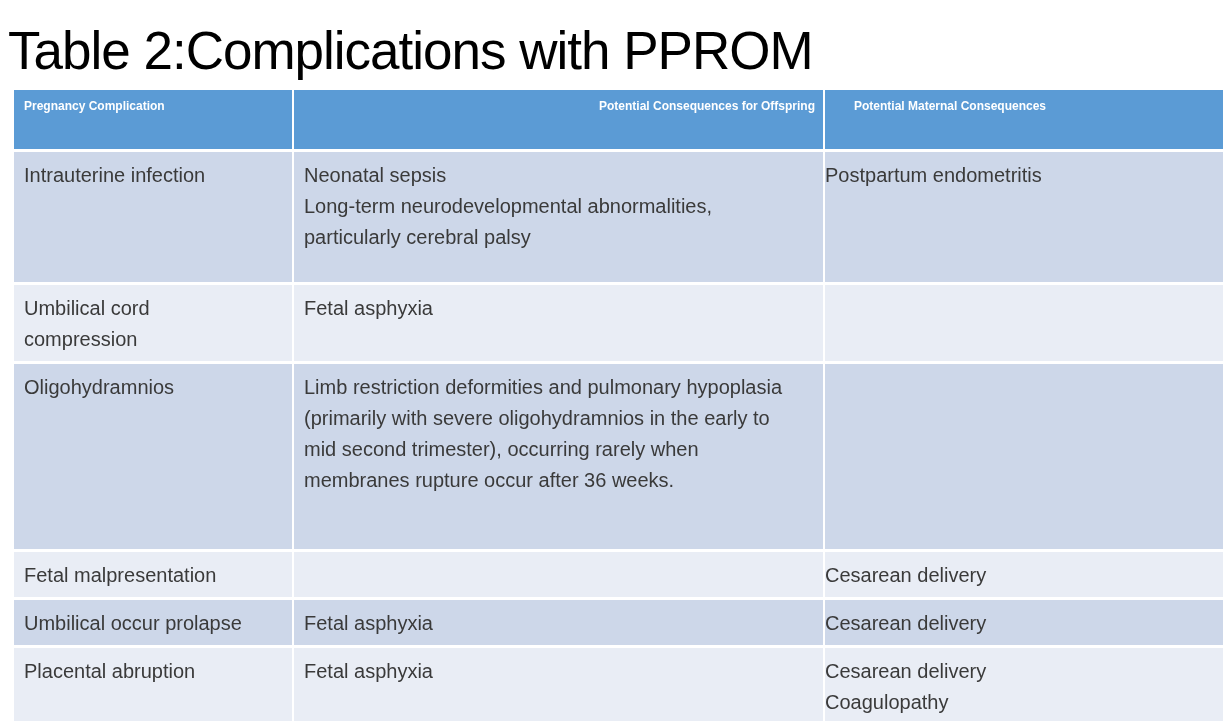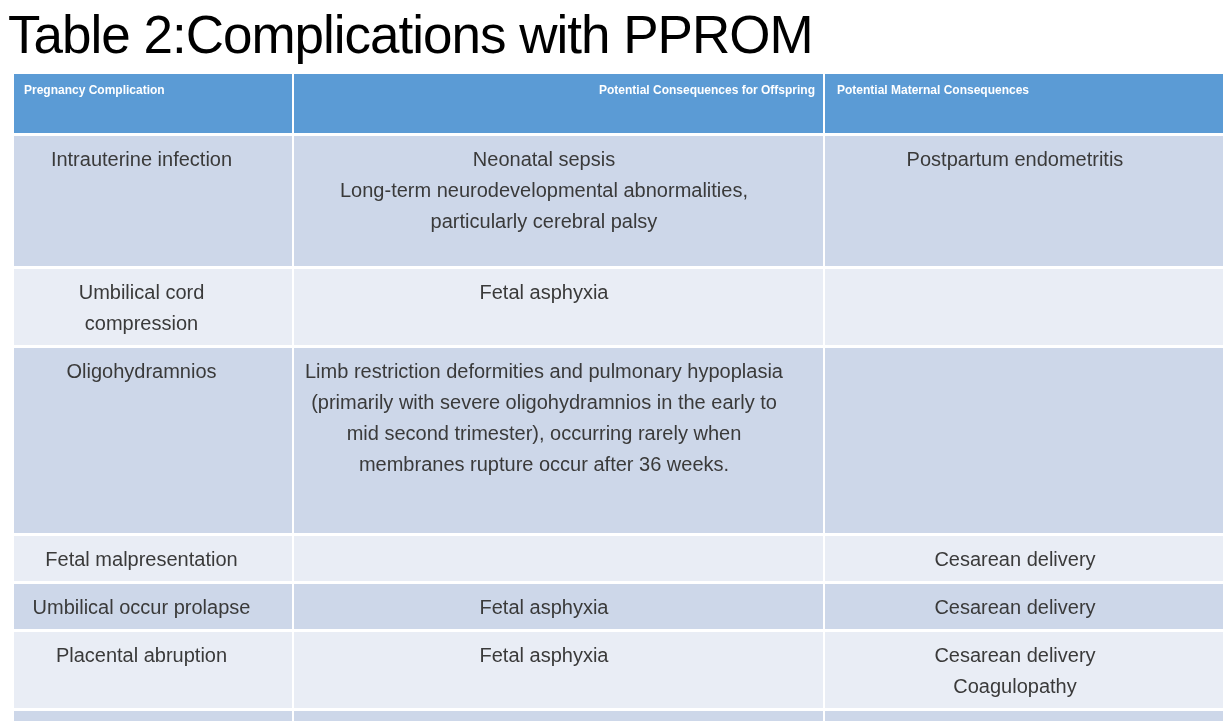--- a/index.html
+++ b/index.html
@@ -15,53 +15,52 @@
   * { box-sizing: border-box; }
   html, body {
     margin: 0; padding: 0;
     width: 1232px; height: 721px;
     background: #ffffff;
     overflow: hidden;
     font-family: "Liberation Sans", sans-serif;
   }
   .slide { width: 1232px; height: 721px; position: relative; }
   h1.slide-title {
-    margin: 4px 0 4px 8px;
+    margin: 20px 0 4px 8px;
     font-size: 53px;
     line-height: 1.18;
     font-weight: 500;
     letter-spacing: -1px;
     color: var(--title-text);
     white-space: nowrap;
   }
   table.pprom-table {
     table-layout: fixed;
     border-collapse: collapse;
     width: 1211px;
     margin-left: 12px;
   }
   .pprom-table th, .pprom-table td {
     border: 2px solid var(--divider);
     border-top-width: 3px;
     border-bottom-width: 3px;
     vertical-align: top;
     overflow: hidden;
-    text-align: center;
   }
   .pprom-table thead th {
     background: var(--header-bg);
     color: var(--header-text);
     font-size: 12px;
     font-weight: bold;
     text-align: left;
     padding: 9px 8px 8px 10px;
     height: 62px;
   }
   .pprom-table thead th.center { text-align: right; }
-  .pprom-table thead th:nth-child(3) { padding-left: 12px; }
+  .pprom-table thead th:nth-child(3) { padding-left: 29px; }
   .pprom-table td {
     font-size: 20px;
     color: var(--body-text);
     line-height: 1.55;
     padding: 8px 8px 6px 10px;
     white-space: pre-line;
   }
   .pprom-table td:nth-child(3) { padding-left: 0; }
   .pprom-table tbody tr:nth-child(odd) td { background: var(--band-dark); }
   .pprom-table tbody tr:nth-child(even) td { background: var(--band-light); }

